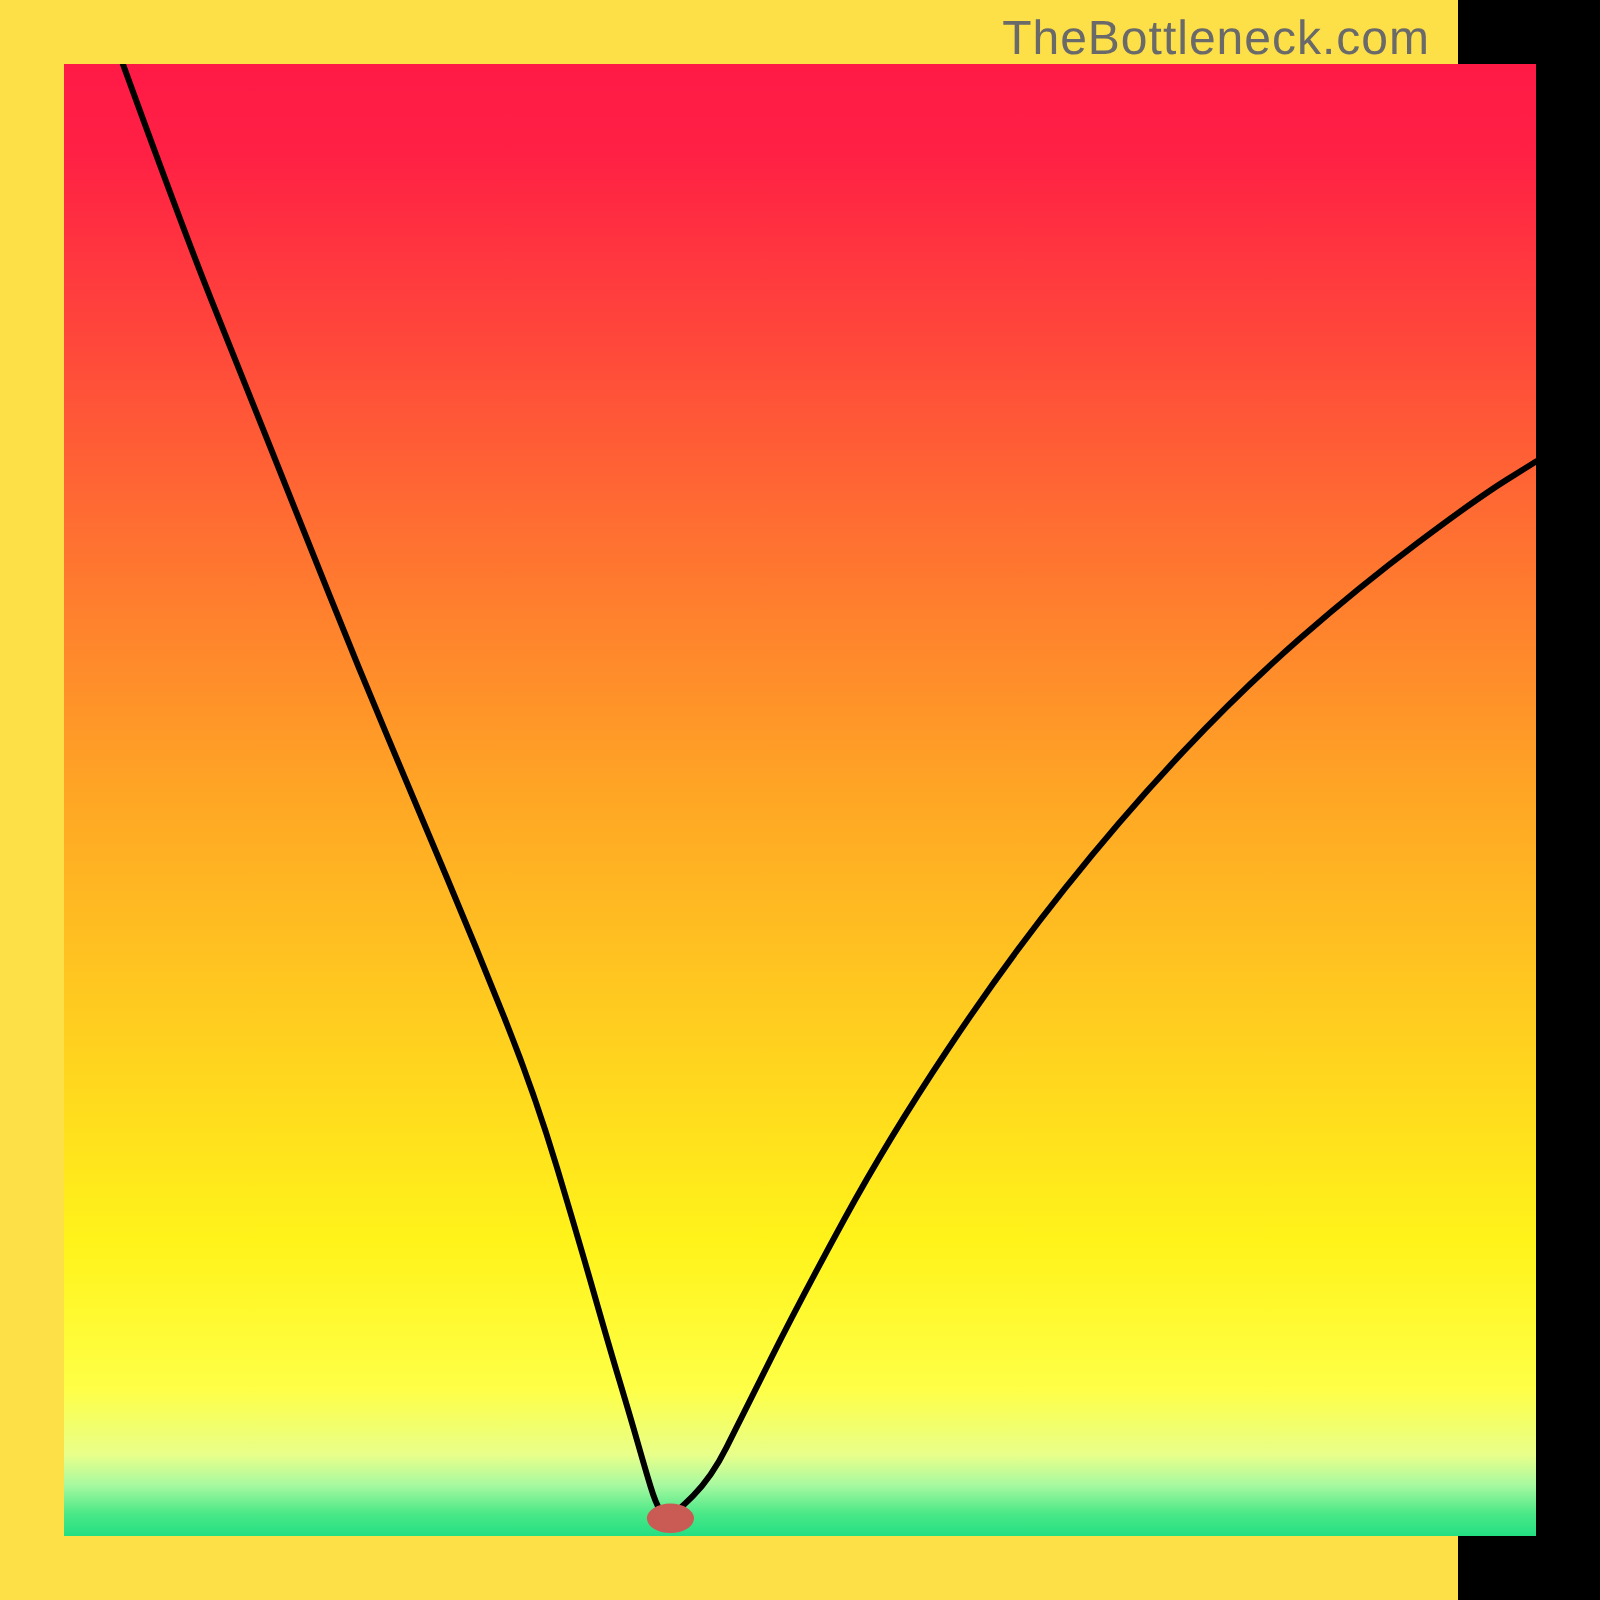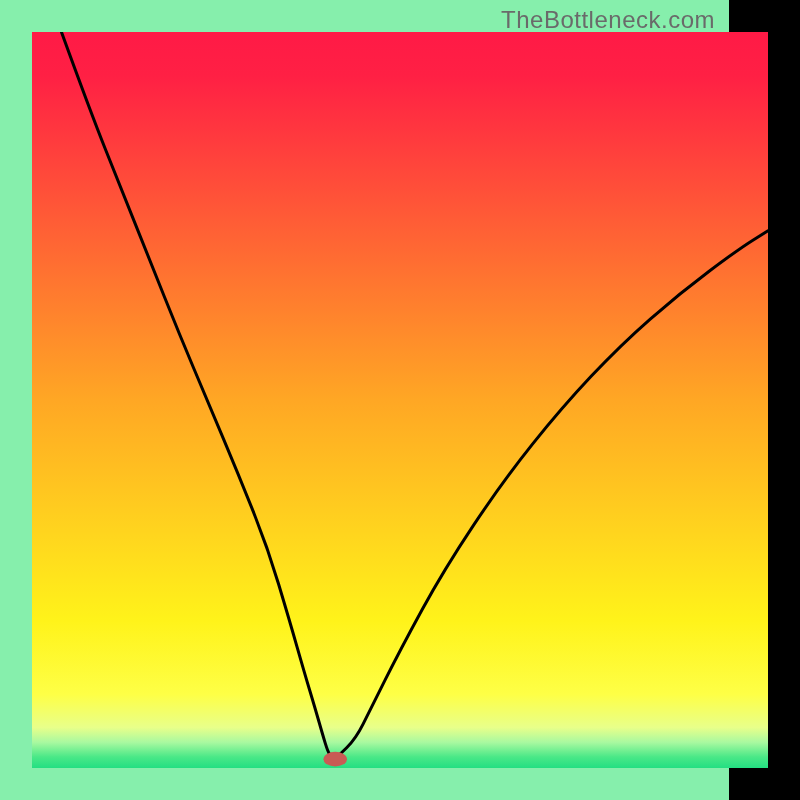--- a/index.html
+++ b/index.html
@@ -9,21 +9,21 @@
     height: 800px;
     background: #000;
     overflow: hidden;
     font-family: Arial, Helvetica, sans-serif;
   }
   .frame {
     position: absolute;
     top: 0; left: 0;
     width: 729px;
     height: 800px;
-    background: #86efac;
+    background: #fde047;
   }
   .plot {
     position: absolute;
     top: 32px;
     left: 32px;
     width: 736px;
     height: 736px;
     overflow: hidden;
   }
   .watermark {

